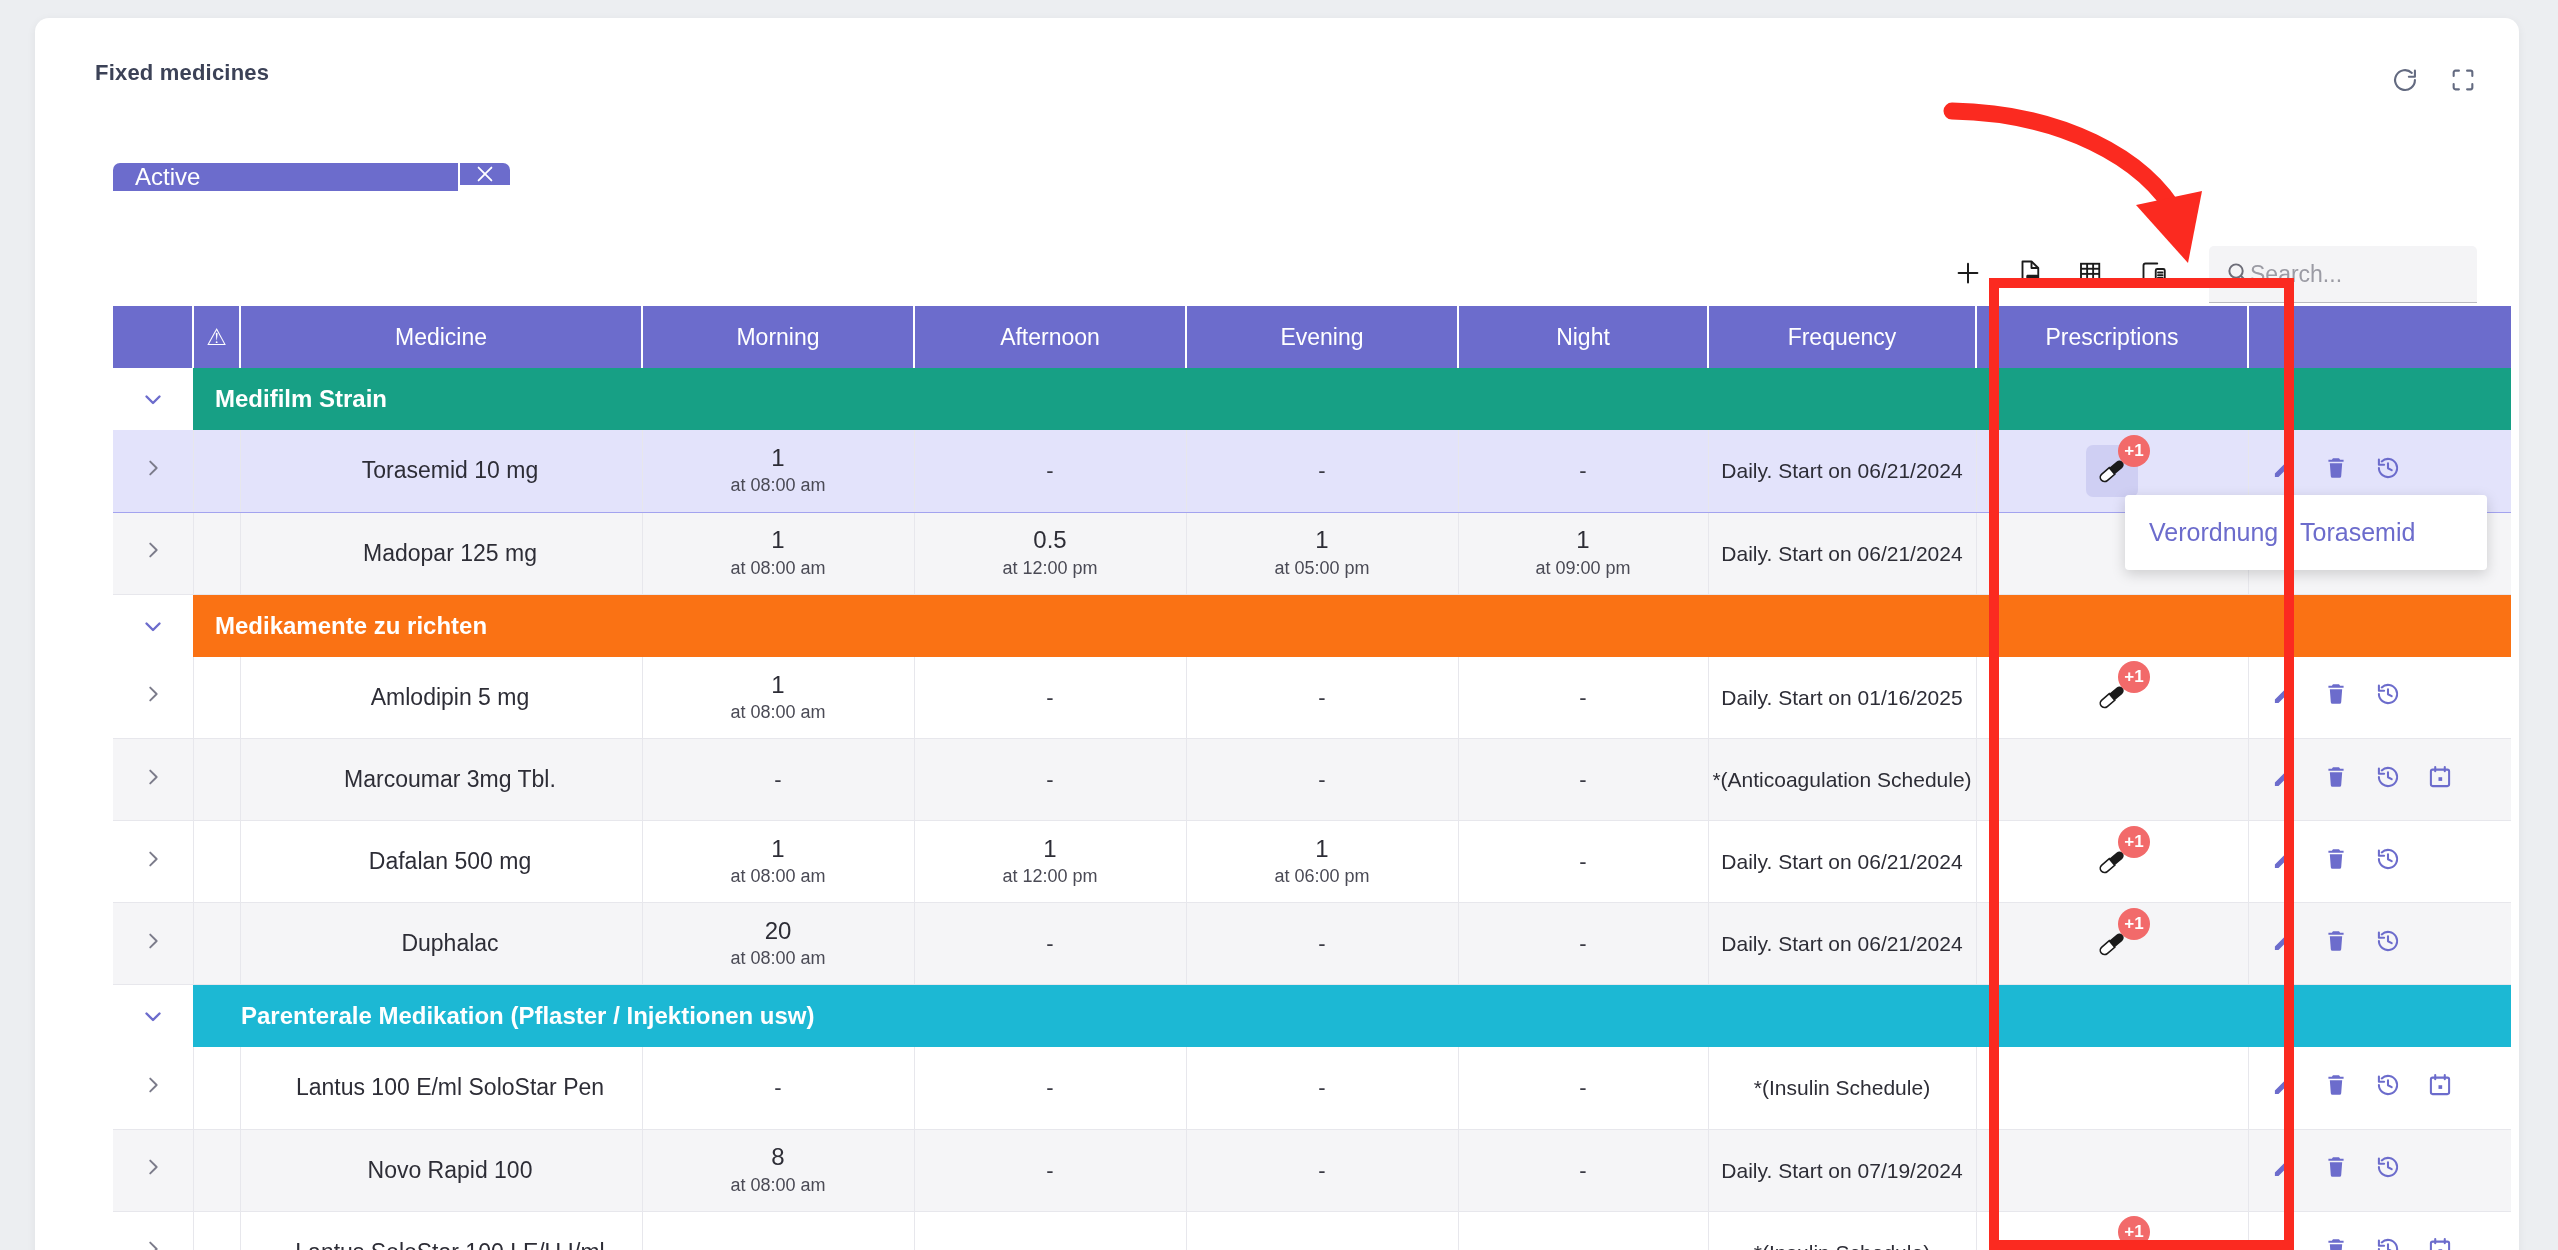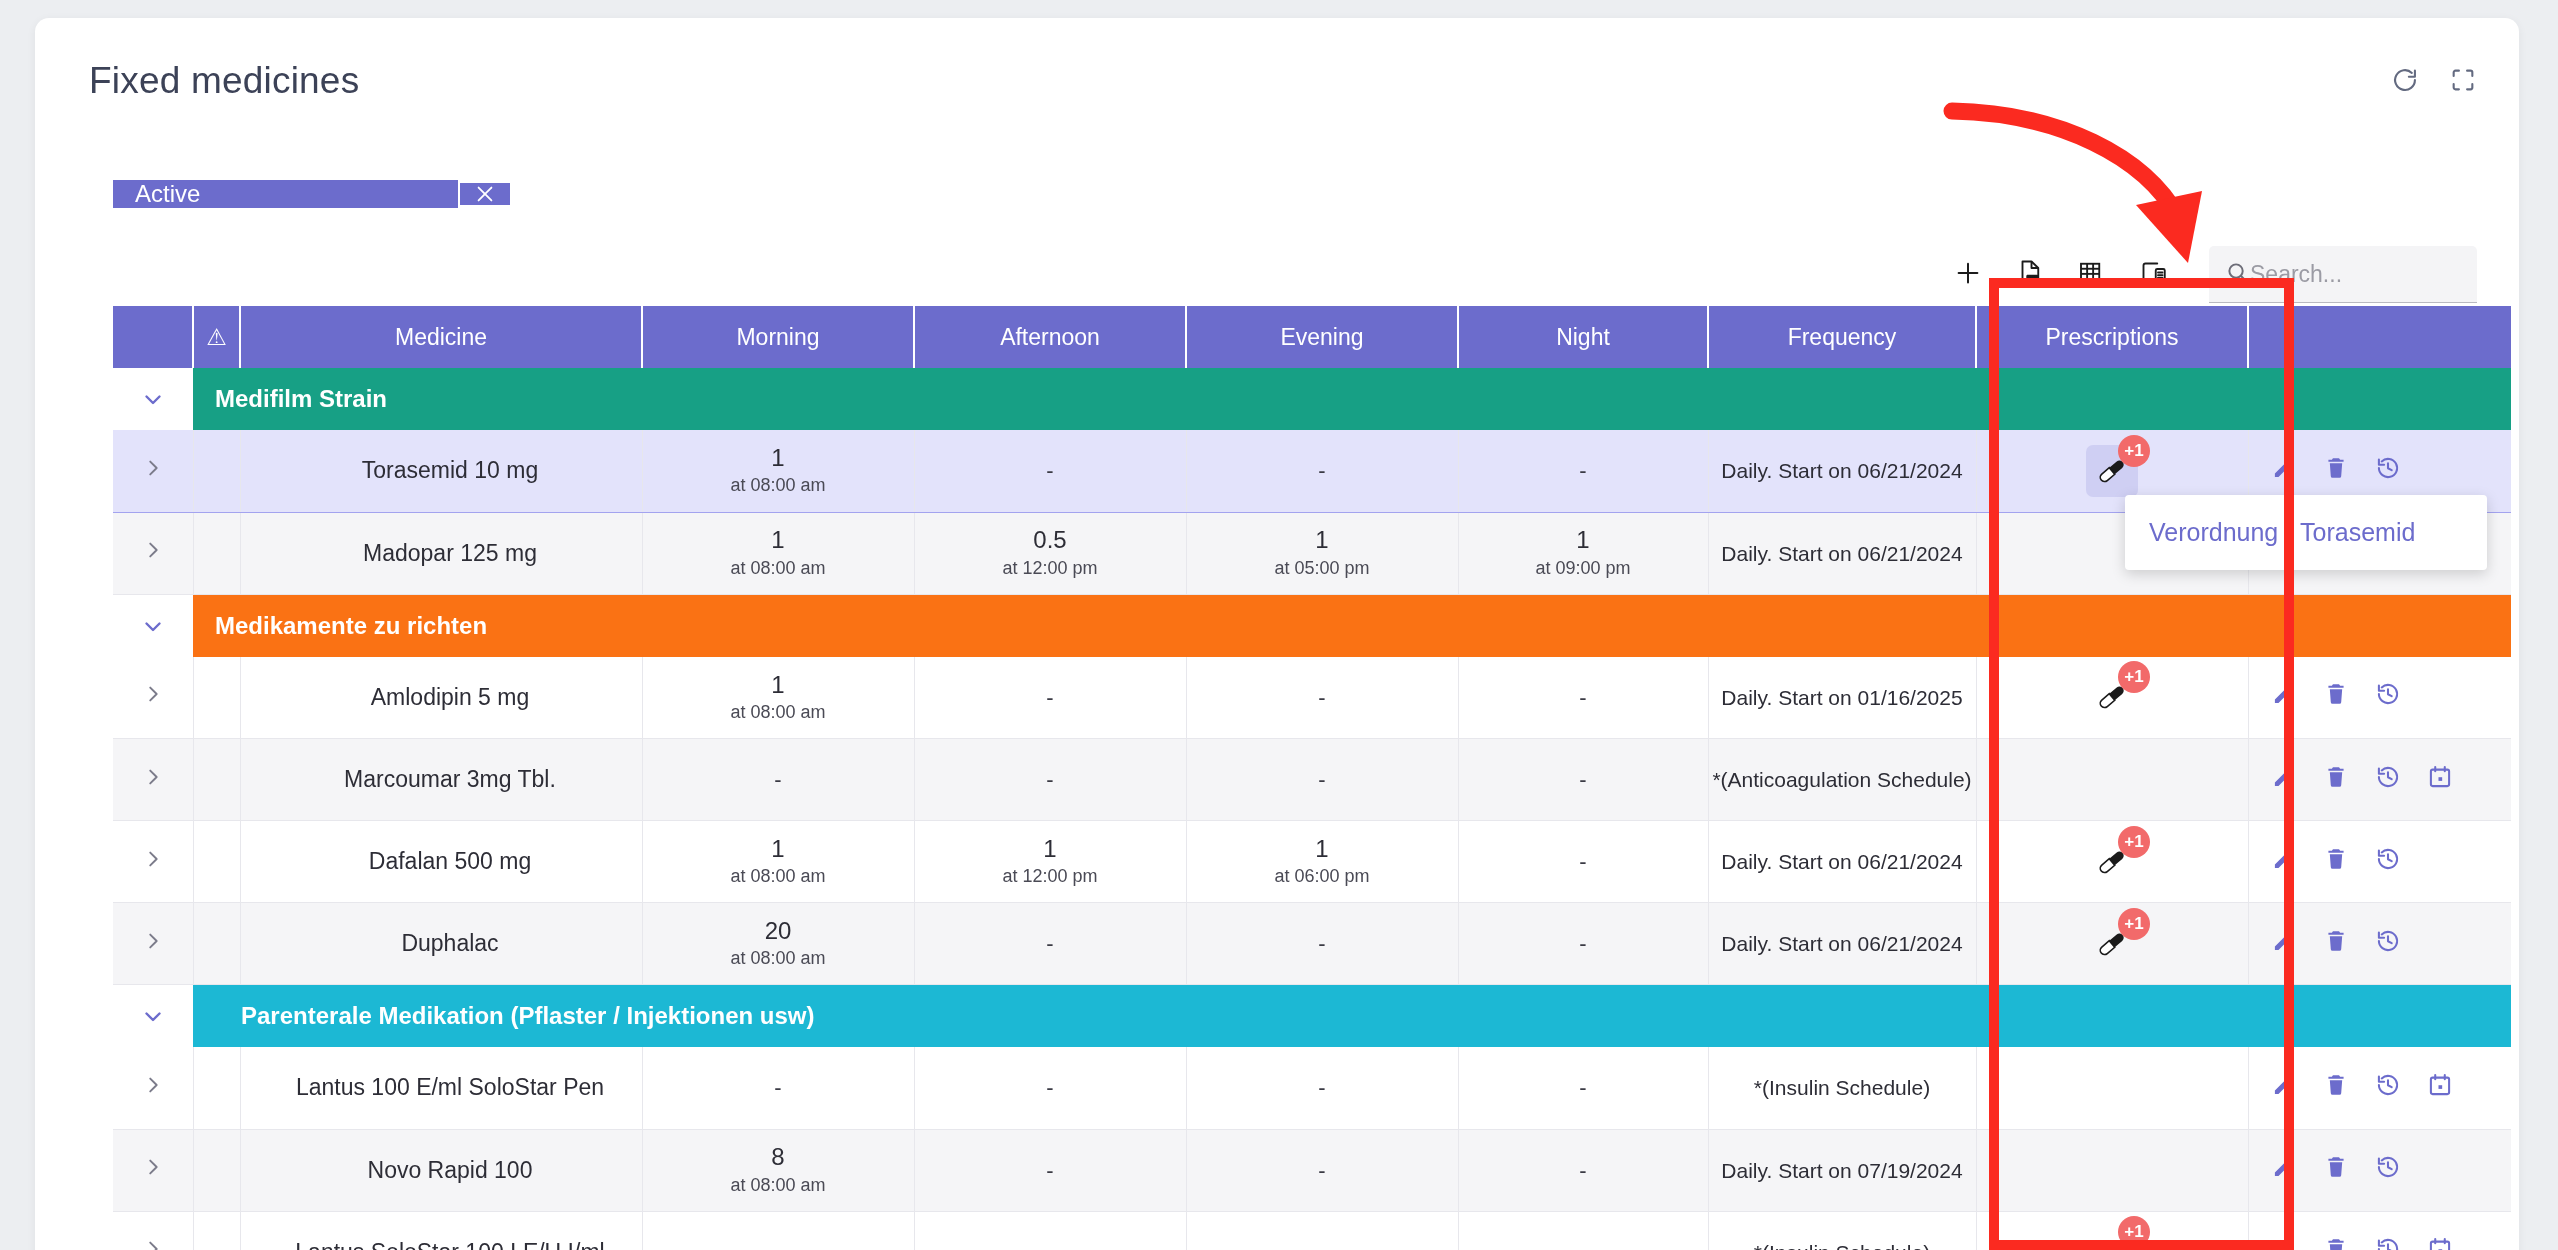--- a/index.html
+++ b/index.html
@@ -19,34 +19,34 @@
     border-radius: 14px;
     box-shadow: 0 2px 10px rgba(0,0,0,0.06);
     overflow: hidden;
   }
 
   
   .card-header {
     position: absolute; left: 0; top: 0; width: 100%; height: 112px;
   }
   .page-title {
-    position: absolute; left: 54px; top: 42px;
-    font-size: 37px; color: #3c4257; font-weight: 400;
+    position: absolute; left: 60px; top: 42px;
+    font-size: 22px; color: #3c4257; font-weight: 700;
     letter-spacing: 0.2px;
   }
   .header-actions {
     position: absolute; right: 42px; top: 48px;
     display: flex; gap: 30px; align-items: center;
   }
   .header-actions .hicon { color: #636a80; display:block; cursor: pointer; }
 
   
   .filter-row { position: absolute; left: 78px; top: 145px; }
   .chip {
-    display: flex; align-items: center; height: 62px;
+    display: flex; align-items: flex-start; height: 62px;
     border-radius: 7px; overflow: hidden;
     font-size: 0;
   }
   .chip-label {
     background: #6c6ccc; color: #fff;
     display: flex; align-items: center;
     padding: 0 22px; width: 345px;
     font-size: 24px; font-family: "Liberation Sans", sans-serif;
   }
   .chip-x {

